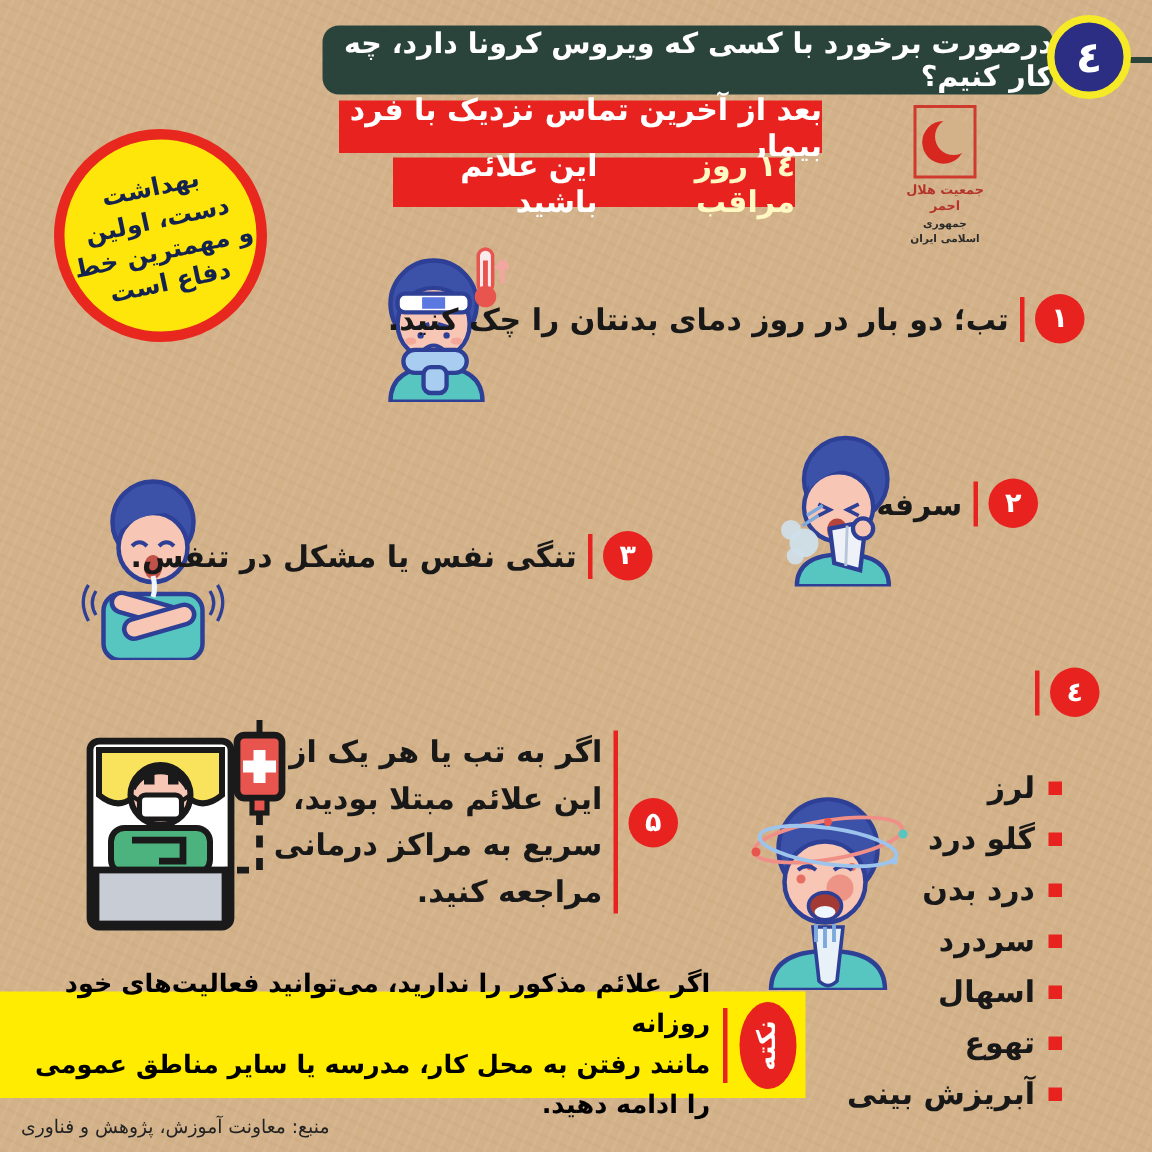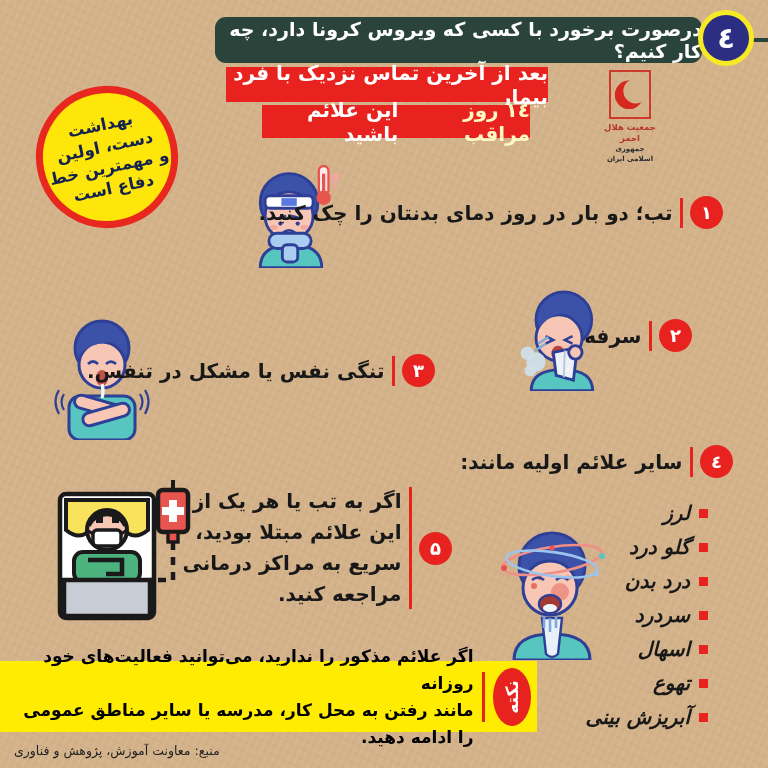--- a/index.html
+++ b/index.html
@@ -39,21 +39,21 @@
     align-items:center;justify-content:center;font-size:18px;font-weight:bold;flex:none;}
   .vbar{width:3.5px;height:30px;background:#e8231f;flex:none;}
   .row1{top:196px;right:45px;}
   .row2{top:319px;right:76px;}
   .row3{top:354px;right:333px;}
   .row4{top:445px;right:35px;}
   .row5{top:486px;right:316px;align-items:center;}
   .row5 .vbar{height:122px;}
   .row5 .item-text{white-space:pre-line;line-height:31px;text-align:right;}
   
-  .symptoms{position:absolute;top:496px;right:60px;display:flex;flex-direction:column;align-items:flex-end;font-style:italic;}
+  .symptoms{position:absolute;top:508px;right:60px;display:flex;flex-direction:column;align-items:flex-end;}
   .sym-row{height:34px;display:flex;direction:rtl;align-items:center;gap:9px;
     font-size:20px;font-weight:bold;color:#181818;}
   .sq{width:9px;height:9px;background:#e8231f;flex:none;}
   
   .icon{position:absolute;}
   .icon1{left:243px;top:160px;width:96px;height:108px;}
   .icon2{left:512px;top:283px;width:96px;height:108px;}
   .icon3{left:52px;top:316px;width:100px;height:124px;}
   .icon4{left:486px;top:522px;width:132px;height:138px;}
   .icon5{left:52px;top:476px;width:140px;height:156px;}
@@ -176,21 +176,20 @@
   </div>
   <div class="row row3">
     <div class="num">۳</div>
     <div class="vbar"></div>
     <div class="item-text">تنگی نفس یا مشکل در تنفس.</div>
   </div>
 
   <div class="row row4">
     <div class="num">٤</div>
     <div class="vbar"></div>
-    <div class="item-text">سایر علائم اولیه مانند:</div>
   </div>
 
   <div class="symptoms">
     <div class="sym-row">
         <span class="sq"></span>
         <span>لرز</span>
       </div>
     <div class="sym-row">
         <span class="sq"></span>
         <span>گلو درد</span>

